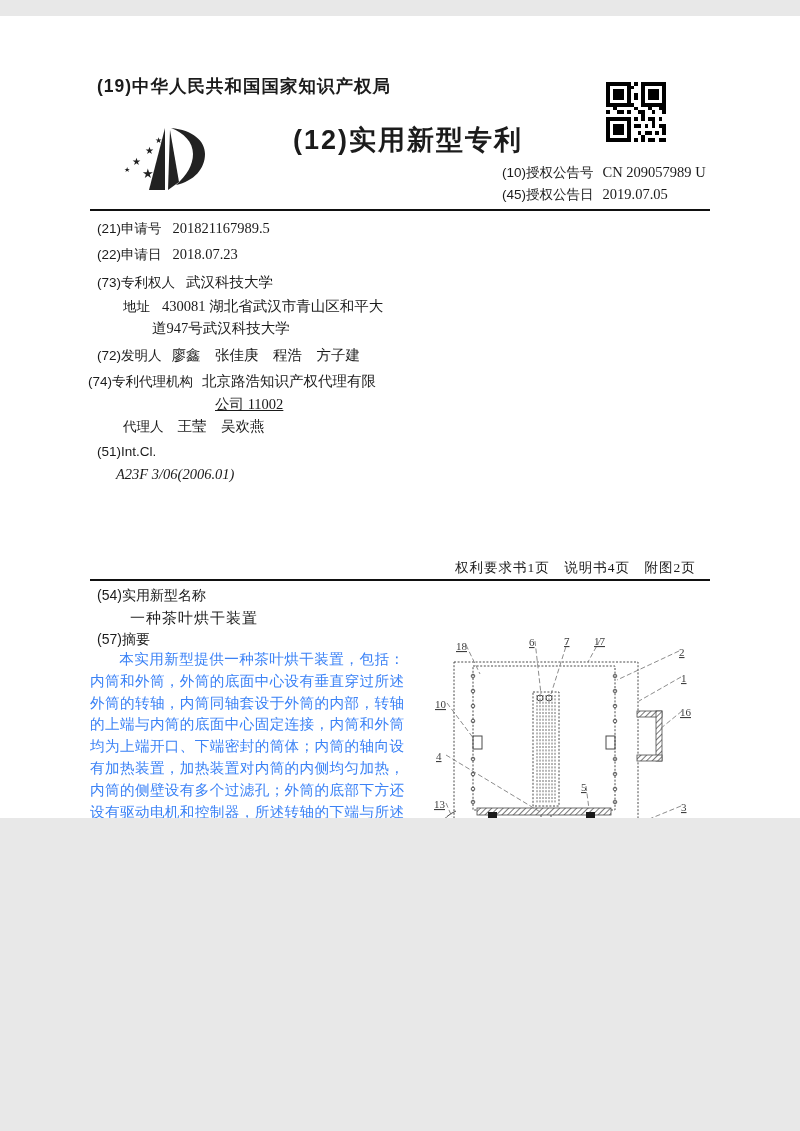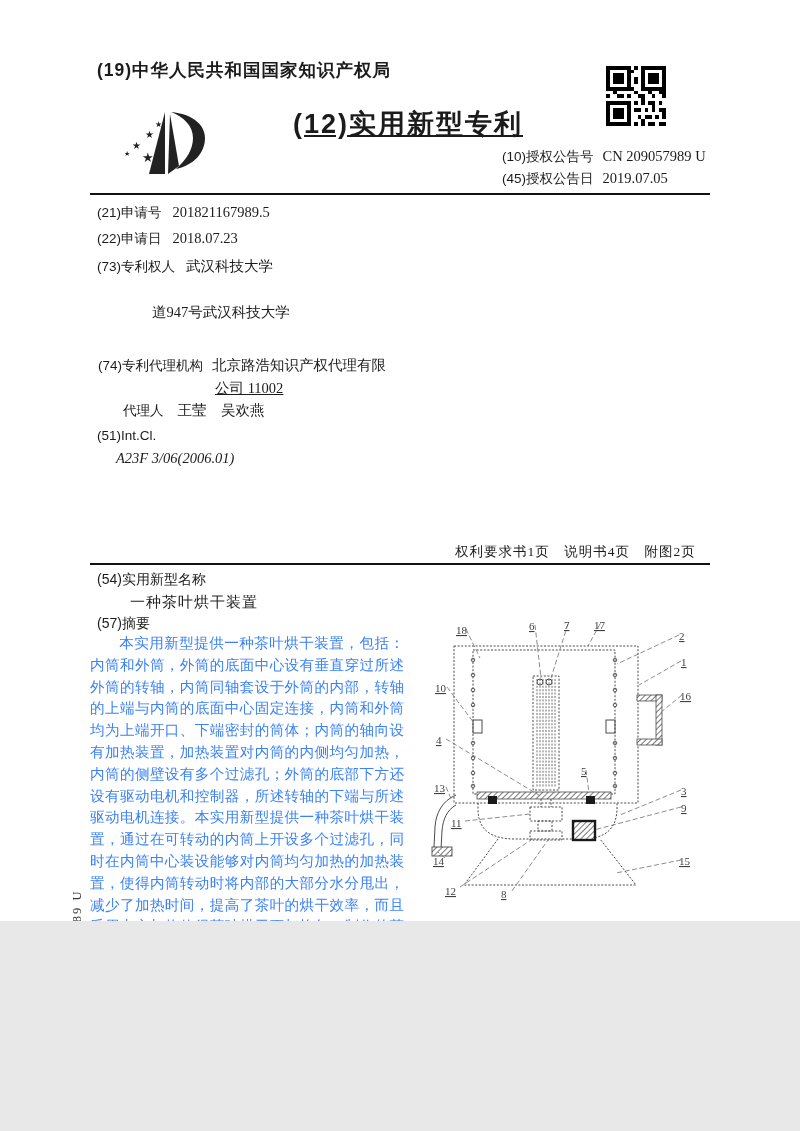--- a/index.html
+++ b/index.html
@@ -1,25 +1,25 @@
 <!DOCTYPE html>
 <html><head>
 <meta charset="utf-8">
 <style>
   html,body{margin:0;padding:0;background:#e8e8e8;}
   .page{
-    position:relative;width:800px;height:921px;background:#ffffff;
-    margin:0 auto;overflow:hidden;color:#1b1b1b;
+    position:relative;width:800px;height:802px;background:#ffffff;
+    margin:16px auto;overflow:hidden;color:#1b1b1b;
     font-family:"Liberation Serif","DejaVu Serif",serif;
   }
   .abs{position:absolute;white-space:nowrap;}
   .lbl{font-family:"Liberation Sans","DejaVu Sans",sans-serif;font-weight:400;font-size:13.5px;}
   .val{font-family:"Liberation Serif","DejaVu Serif",serif;font-size:14.5px;}
   .office{font-family:"Liberation Sans","DejaVu Sans",sans-serif;font-weight:700;font-size:17.5px;letter-spacing:1px;}
-  .doctype{font-family:"Liberation Sans","DejaVu Sans",sans-serif;font-weight:700;font-size:27px;letter-spacing:2px;text-decoration:underline;}
+  .doctype{font-family:"Liberation Sans","DejaVu Sans",sans-serif;font-weight:700;font-size:27px;letter-spacing:2px;}
   .rule{position:absolute;left:90px;width:620px;height:2px;background:#111;}
   .pagesinfo{font-size:13.5px;letter-spacing:1px;}
   .title54{font-size:15px;letter-spacing:1px;}
   .abstract{
     position:absolute;left:90px;top:633px;width:314px;
     font-size:14.6px;line-height:21.8px;text-align:justify;
     text-indent:2em;white-space:normal;color:#3b82f6;
   }
   .sidecode{
     position:absolute;left:14px;top:940px;width:128px;height:16px;
@@ -86,22 +86,30 @@
     <span class="val" style="margin-left:7px;">201821167989.5</span>
   </div>
   <div class="abs" style="left:97px;top:229px;">
     <span class="lbl">(22)申请日</span>
     <span class="val" style="margin-left:7px;">2018.07.23</span>
   </div>
   <div class="abs" style="left:97px;top:257px;">
     <span class="lbl">(73)专利权人</span>
     <span class="val" style="margin-left:7px;">武汉科技大学</span>
   </div>
+  <div class="abs" style="left:123px;top:281px;">
+    <span class="lbl">地址</span>
+    <span class="val" style="margin-left:8px;">430081 湖北省武汉市青山区和平大</span>
+  </div>
   <div class="abs val" style="left:152px;top:303px;text-align:center;">道947号武汉科技大学</div>
-  <div class="abs" style="left:98px;top:356px;">
+  <div class="abs" style="left:97px;top:330px;">
+    <span class="lbl">(72)发明人</span>
+    <span class="val" style="margin-left:6px;">廖鑫　张佳庚　程浩　方子建</span>
+  </div>
+  <div class="abs" style="left:88px;top:356px;">
     <span class="lbl">(74)专利代理机构</span>
     <span class="val" style="margin-left:5px;">北京路浩知识产权代理有限</span>
   </div>
   <div class="abs val" style="left:215px;top:379px;text-decoration:underline;">公司 11002</div>
   <div class="abs" style="left:123px;top:401px;">
     <span class="lbl">代理人</span>
     <span class="val" style="margin-left:10px;">王莹　吴欢燕</span>
   </div>
   <div class="abs lbl" style="left:97px;top:428px;">(51)Int.Cl.</div>
   <div class="abs val intcl-val" style="left:116px;top:450px;">A23F 3/06(2006.01)</div>

